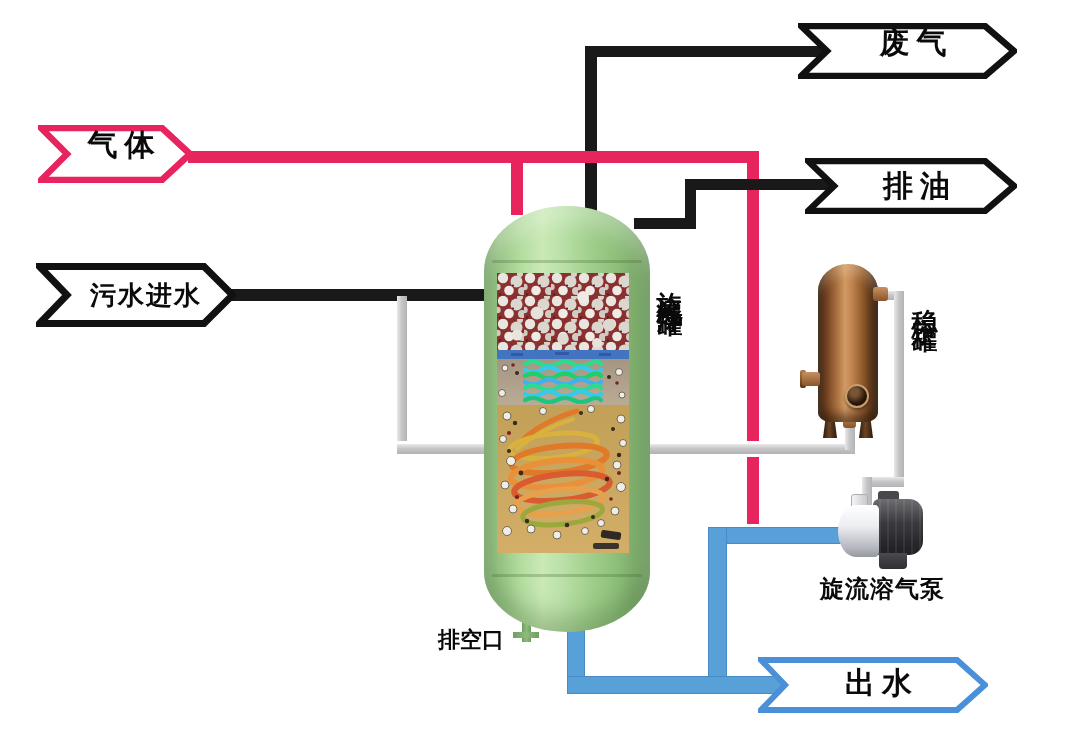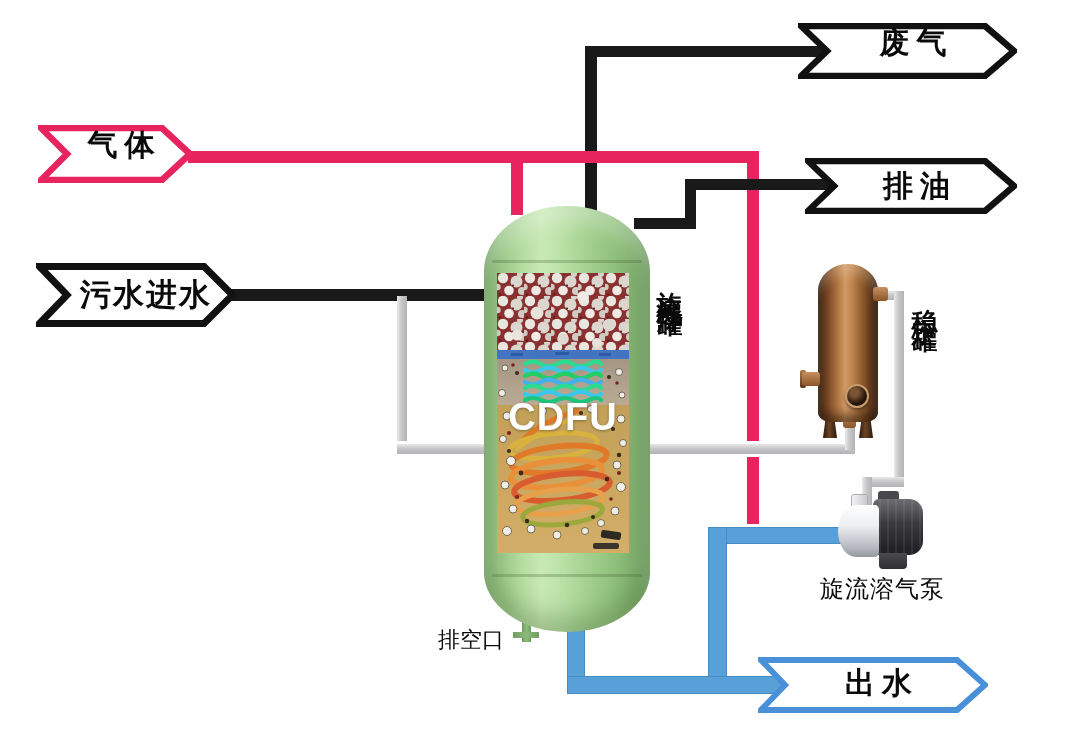--- a/index.html
+++ b/index.html
@@ -11,21 +11,21 @@
   .gray{background:linear-gradient(180deg,#e9e9ea,#c7c7c9 45%,#b3b3b6);}
   .grayv{background:linear-gradient(90deg,#e9e9ea,#c7c7c9 45%,#b3b3b6);}
   .glow{box-shadow:0 0 0 3px #ffffff;}
   .blue{background:#58a0d8;box-shadow:inset 0 0 0 1px rgba(40,100,160,.35);}
   .z1{z-index:1}.z2{z-index:2}.z3{z-index:3}.z4{z-index:4}.z5{z-index:5}
 
   .banner{position:absolute;z-index:8;}
   .banner svg{position:absolute;left:0;top:0;}
   .banner .banner-text{position:absolute;inset:0;display:flex;align-items:center;justify-content:center;
     font-weight:bold;color:#0a0a0a;font-size:30px;letter-spacing:7px;padding-left:18px;}
-  .banner .small-text{font-size:31px;letter-spacing:2px;padding-left:20px;}
+  .banner .small-text{font-size:26px;letter-spacing:2px;padding-left:20px;}
 
   .vessel{position:absolute;left:484px;top:206px;width:166px;height:426px;z-index:6;
     border-radius:83px 83px 83px 83px / 66px 66px 60px 60px;
     background:linear-gradient(90deg,#79a968 0%,#96c483 9%,#b5dda1 23%,#c9e9b5 35%,#b9e0a6 48%,#a2d08e 63%,#8ec07b 79%,#79a968 93%,#6c9c5d 100%);
     box-shadow:inset 0 16px 20px rgba(255,255,255,.30), inset 0 -16px 22px rgba(55,85,40,.28);}
   .seam{position:absolute;left:8px;width:150px;height:3px;background:rgba(70,100,50,.28);border-radius:2px;}
   .panel{position:absolute;left:13px;top:67px;width:132px;height:280px;box-shadow:inset 0 0 10px rgba(0,0,0,.22);}
   .cdfu{position:absolute;left:13px;top:190px;width:132px;text-align:center;color:#ffffff;
     font-size:38px;font-weight:600;letter-spacing:1px;text-shadow:0 1px 3px rgba(0,0,0,.35);}
 
@@ -49,21 +49,21 @@
     background:linear-gradient(180deg,#6d6d72,#3a3a3f 42%,#232327 88%);}
   .pump-motor:after{content:"";position:absolute;inset:0;border-radius:inherit;
     background:repeating-linear-gradient(90deg,transparent 0 6px,rgba(255,255,255,.07) 6px 8px);}
   .pump-topbox{position:absolute;left:878px;top:491px;width:21px;height:12px;background:#47474c;border-radius:3px;z-index:7;}
   .pump-stub{position:absolute;left:851px;top:494px;width:17px;height:16px;z-index:7;
     background:linear-gradient(90deg,#f4f4f6,#c9c9ce);border:1px solid #adadb3;border-radius:3px;box-sizing:border-box;}
   .pump-base{position:absolute;left:879px;top:553px;width:28px;height:16px;background:linear-gradient(180deg,#4a4a4f,#2e2e33);border-radius:0 0 4px 4px;z-index:7;}
 
   .vlabel{position:absolute;z-index:9;writing-mode:vertical-rl;text-orientation:upright;
     font-weight:bold;color:#0a0a0a;font-size:26px;}
-  .hlabel{position:absolute;z-index:9;font-weight:normal;color:#0a0a0a;white-space:nowrap;text-align:right;}
+  .hlabel{position:absolute;z-index:9;font-weight:bold;color:#0a0a0a;white-space:nowrap;text-align:right;}
 
   .drain{position:absolute;background:linear-gradient(90deg,#6f9e60,#8cbb7b 50%,#6f9e60);z-index:5;}
 </style>
 </head>
 <body>
 
 <div class="stage">
 
   <div class="pipe pink z1" style="left:747px;top:151px;width:12px;height:373px"></div>
   <div class="pipe pink z1" style="left:511px;top:155px;width:12px;height:60px"></div>
@@ -193,21 +193,20 @@
         <circle cx="16" cy="92" r="1.8"></circle>
           <circle cx="120" cy="110" r="1.8"></circle>
           <circle cx="12" cy="160" r="2"></circle>
         <circle cx="122" cy="200" r="2"></circle>
           <circle cx="20" cy="224" r="2"></circle>
           <circle cx="114" cy="226" r="1.8"></circle>
       </g>
       <rect x="104" y="258" width="20" height="8" rx="2" fill="#2e2922" transform="rotate(8 114 262)"></rect>
       <rect x="96" y="270" width="26" height="6" rx="2" fill="#3a342c"></rect>
     </svg>
-    <div class="cdfu">CDFU</div>
   </div>
 
   <div class="tank-leg" style="left:823px;top:414px"></div>
   <div class="tank-leg" style="left:859px;top:414px"></div>
   <div class="nozzle" style="left:843px;top:412px;width:13px;height:16px;z-index:5"></div>
   <div class="tank"></div>
   <div class="nozzle" style="left:873px;top:287px;width:15px;height:14px"></div>
   <div class="flange" style="left:800px;top:370px;width:6px;height:18px"></div>
   <div class="nozzle" style="left:802px;top:372px;width:18px;height:14px"></div>
   <div class="porthole"></div>

